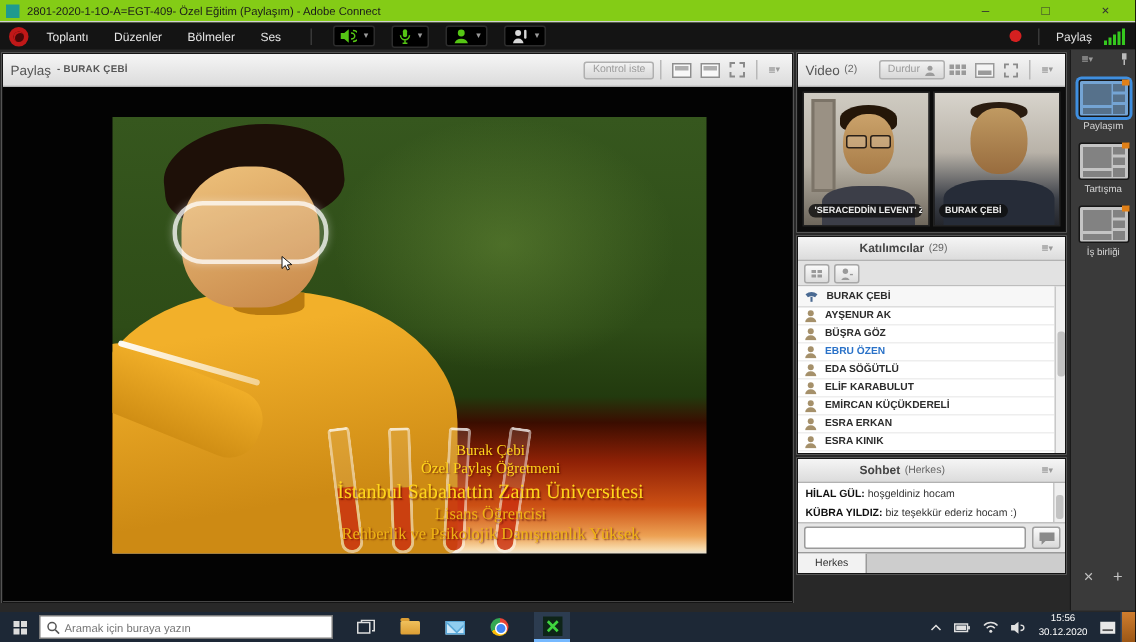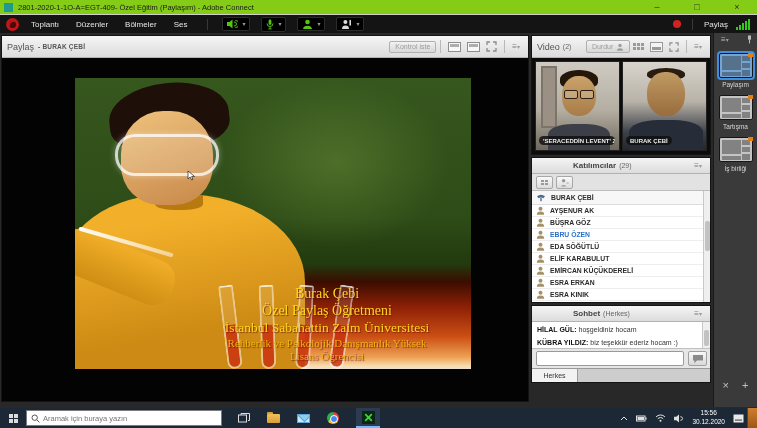--- a/index.html
+++ b/index.html
@@ -50,21 +50,21 @@
   .film::after{content:"";position:absolute;left:1px;right:1px;bottom:1px;height:3px;background:#9a9a9a;}
 
   
   .share-pod{top:35px;left:1px;width:528px;height:367px;}
   .share-content{position:absolute;top:22px;left:0;right:0;bottom:0;background:#030303;overflow:hidden;}
   .slide{position:absolute;left:73px;top:20px;width:396px;height:291px;overflow:hidden;
     background:linear-gradient(180deg,#36571e 0%,#2e4c17 48%,#223a0e 64%,#3a0d00 70%,#8f2106 79%,#cc5014 89%,#eda254 96%,#f8dcae 99%,#e8e0d0 100%);}
   .slide-glow{position:absolute;right:20px;top:0;width:230px;height:170px;background:radial-gradient(ellipse at center,rgba(150,190,80,0.28),rgba(0,0,0,0) 70%);}
   .slide-title{position:absolute;top:50px;left:138px;width:252px;text-align:center;color:#f0ee0a;font-weight:bold;font-size:19px;line-height:1.5;text-shadow:1px 1px 2px rgba(0,0,0,0.6);}
   .slide-footer{position:absolute;bottom:5px;left:108px;width:288px;text-align:center;font-family:"Liberation Serif",serif;color:#ffd61c;text-shadow:1px 1px 1px rgba(80,0,0,0.6);}
-  .slide-footer div{font-size:14px;line-height:1.25;}
+  .slide-footer div{font-size:10px;line-height:1.25;}
   .slide-footer div:nth-child(3){font-size:13.5px;}
   .slide-footer div:nth-child(4),.slide-footer div:nth-child(5){font-size:11px;color:#eeb214;}
   .boy{position:absolute;left:0;top:0;width:220px;height:100%;}
   .b-hair{position:absolute;left:34px;top:5px;width:120px;height:66px;background:#1e1008;border-radius:55% 55% 40% 40%;transform:rotate(-6deg);}
   .b-face{position:absolute;left:46px;top:33px;width:92px;height:94px;background:linear-gradient(160deg,#eec27c,#c8884a);border-radius:46% 46% 42% 42%;}
   .b-goggles{position:absolute;left:40px;top:56px;width:104px;height:42px;border:3px solid rgba(255,255,255,0.75);border-radius:20px;background:rgba(255,255,255,0.15);box-shadow:0 0 6px rgba(255,255,255,0.35);}
   .b-shirt{position:absolute;left:-14px;top:116px;width:244px;height:176px;background:linear-gradient(170deg,#f2b02a 20%,#cd8a14 75%);border-radius:45% 50% 4% 4%;}
   .b-collar{position:absolute;left:80px;top:117px;width:48px;height:15px;background:#b87a10;border-radius:0 0 40% 40%;}
   .b-arm{position:absolute;left:-20px;top:166px;width:122px;height:46px;background:linear-gradient(#f0ae28,#d08e14);transform:rotate(22deg);border-radius:20px;}
   .pipette{position:absolute;left:2px;top:162px;width:98px;height:4px;background:linear-gradient(90deg,rgba(255,255,255,0.95),rgba(255,255,255,0.5));transform:rotate(16deg);border-radius:2px;}
@@ -269,23 +269,23 @@
             <div class="tube"></div>
         </div>
         <div class="slide-footer">
 
             <div>Burak Çebi</div>
 
             <div>Özel Paylaş Öğretmeni</div>
 
             <div>İstanbul Sabahattin Zaim Üniversitesi</div>
 
+            <div>Lisans  Öğrencisi</div>
+
             <div>Rehberlik ve Psikolojik Danışmanlık Yüksek</div>
-
-            <div>Lisans  Öğrencisi</div>
 
         </div>
         <svg class="slide-cursor" width="9" height="11" viewBox="0 0 9 11">
           <path d="M1 1 L1 9 L3.2 7 L4.6 10 L6 9.4 L4.6 6.6 L7.5 6.4 Z" fill="#fff" stroke="#000" stroke-width="0.6"></path>
         </svg>
       </div>
     </div>
   </div>
 
   <div class="pod video-pod">

